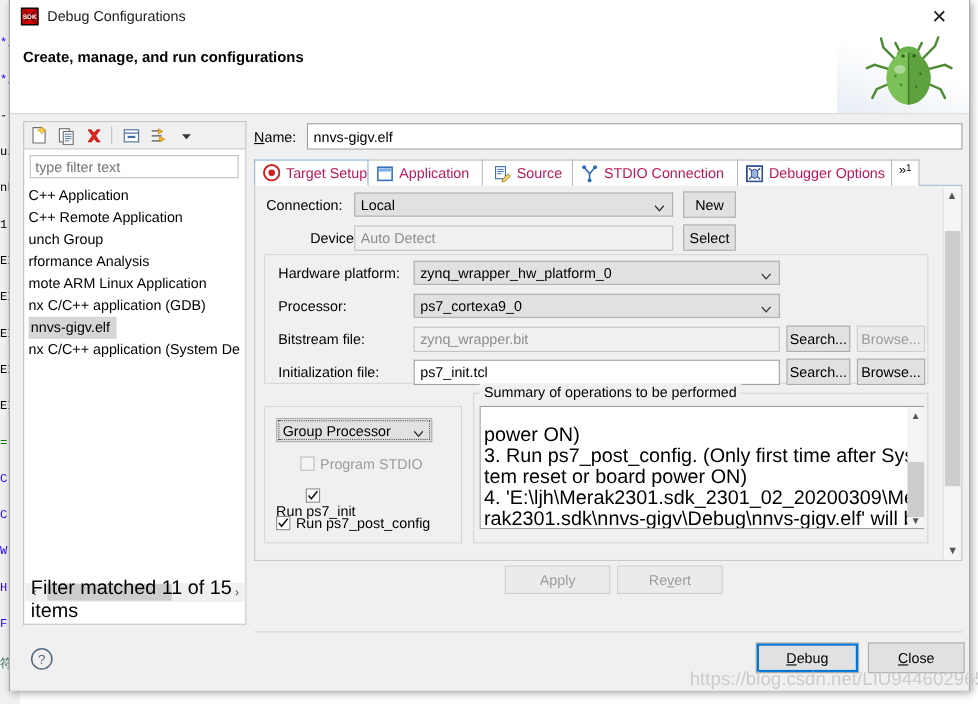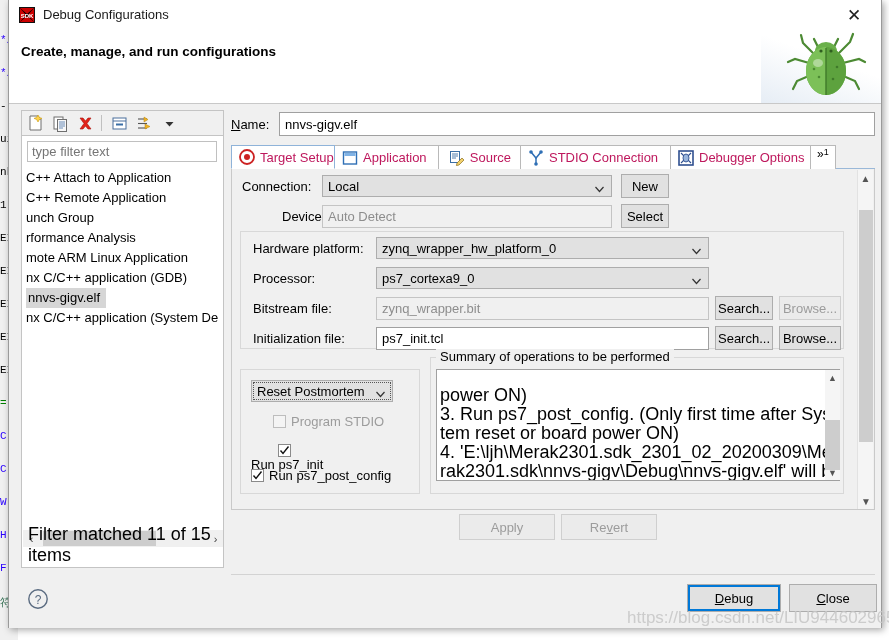--- a/index.html
+++ b/index.html
@@ -531,21 +531,21 @@
           <svg width="11" height="11" viewBox="0 0 11 11">
             <path d="M1.5 4 l4 4.5 l4 -4.5 z" fill="#333"></path>
           </svg>
         </div>
       </div>
 
       <div id="tree-box">
         <input id="filter-input" type="text" placeholder="type filter text" style="">
         <div id="tree-items">
             <div class="tree-row-wrap">
-              <div class="tree-row">C++ Attach to Application</div>
+              <div class="tree-row">C++ Application</div>
             </div>
             <div class="tree-row-wrap">
               <div class="tree-row">C++ Remote Application</div>
             </div>
             <div class="tree-row-wrap">
               <div class="tree-row">unch Group</div>
             </div>
             <div class="tree-row-wrap">
               <div class="tree-row">rformance Analysis</div>
             </div>
@@ -683,21 +683,21 @@
           <div class="lbl" style="left:12px; top:99px;">Initialization file:</div>
           <div class="txtbox" style="left:135px; top:95px; width:333px;">ps7_init.tcl</div>
           <div class="btn" style="left:474px; top:94px; width:58px;">Search...</div>
           <div class="btn" style="left:538px; top:94px; width:62px;">Browse...</div>
         </div>
 
         <div id="bottom-group">
 
           <div id="opts-box">
             <div class="combo" style="left:10px; top:10px; width:142px; outline:1px dotted #555; outline-offset:-3px;">
-              <span>Reset Postmortem</span>
+              <span>Group Processor</span>
               <span class="arrow">
                 <svg width="9" height="9" viewBox="0 0 9 9">
                     <path d="M0.5 2 L4.5 6.5 L8.5 2" fill="none" stroke="#333" stroke-width="1.2"></path>
                   </svg>
               </span>
             </div>
 
             <div class="chk disabled" style="left:32px; top:44px;">
               <span class="boxm"></span>
               <span>Program STDIO</span>

